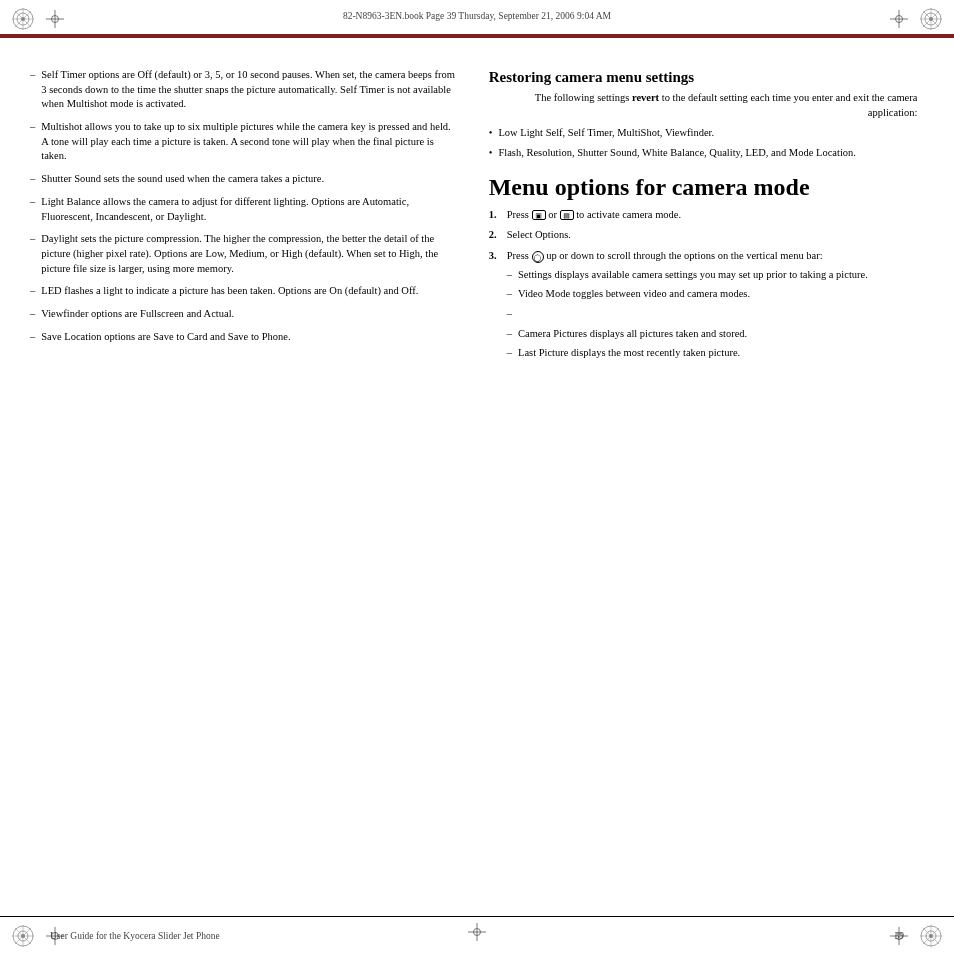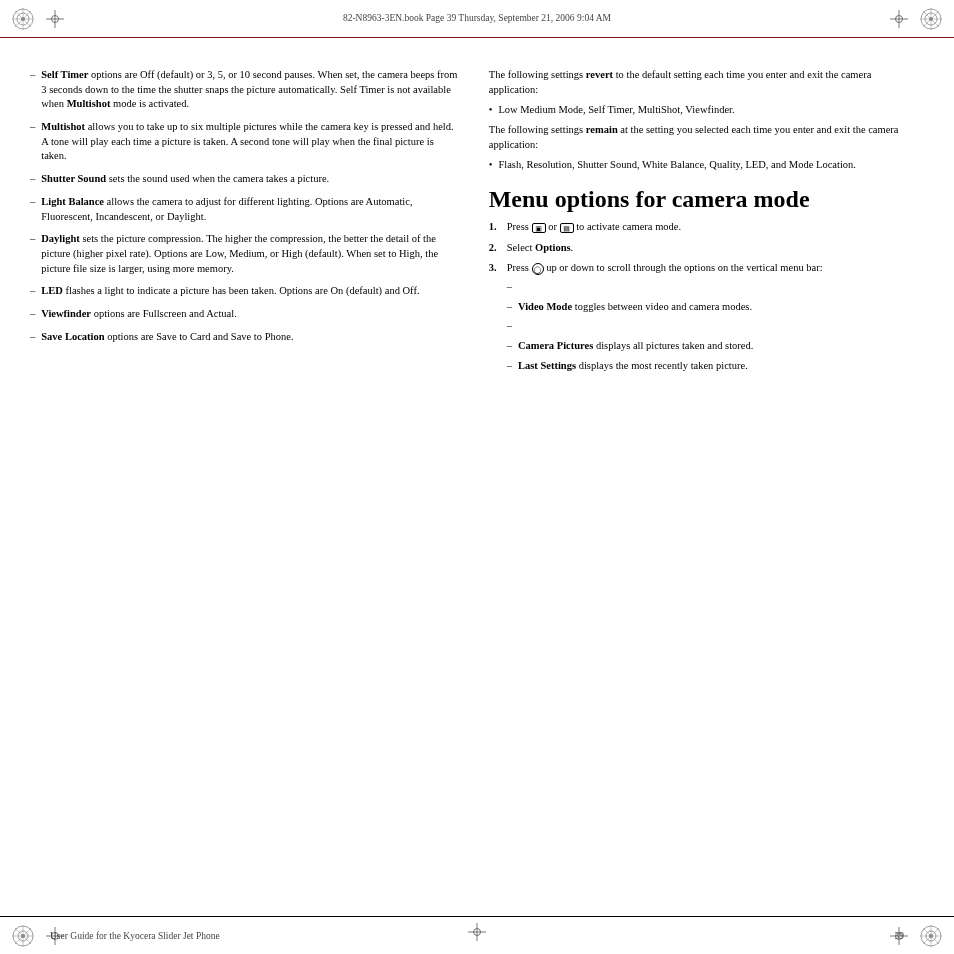--- a/index.html
+++ b/index.html
@@ -14,21 +14,21 @@
       position: relative;
     }
 
     
     .header-bar {
       position: absolute;
       top: 0;
       left: 0;
       right: 0;
       height: 38px;
-      border-bottom: 1px solid #7f1d1d;
+      border-bottom: 4px solid #7f1d1d;
       display: flex;
       align-items: center;
       padding: 0 12px;
       font-size: 9px;
       color: #444;
     }
 
     .header-left-ornament {
       width: 26px;
       height: 26px;
@@ -143,21 +143,21 @@
       flex-shrink: 0;
       margin-right: 6px;
       font-size: 10.5px;
     }
 
     .bullet-content {
       flex: 1;
     }
 
     .bullet-content b {
-      font-weight: bold;
+      font-weight: normal;
     }
 
     
     .section-heading-large {
       font-size: 24px;
       font-weight: bold;
       margin-bottom: 6px;
       line-height: 1.2;
     }
 
@@ -165,20 +165,21 @@
       font-size: 15px;
       font-weight: bold;
       margin-bottom: 5px;
       line-height: 1.2;
     }
 
     .section-para {
       font-size: 10.5px;
       line-height: 1.4;
       margin-bottom: 6px;
+      text-align: right;
     }
 
     .section-bullet {
       display: flex;
       margin-bottom: 5px;
       font-size: 10.5px;
       line-height: 1.4;
     }
 
     .section-bullet .dot {
@@ -204,21 +205,21 @@
       font-weight: bold;
       margin-right: 4px;
       min-width: 14px;
     }
 
     .num-content {
       flex: 1;
     }
 
     .num-content b {
-      font-weight: bold;
+      font-weight: normal;
       text-align: right;
     }
 
     
     .sub-bullet-list {
       list-style: none;
       padding: 0;
       margin: 4px 0 0 0;
     }
 
@@ -368,33 +369,31 @@
           <b>Save Location</b> options are Save to Card and Save to Phone.
         </span>
       </li>
 
     </ul>
   </div>
 
   <div class="right-column">
 
     <div>
+      <div class="section-heading-medium">Restoring camera menu settings</div>
 
       <p class="section-para">
         The following settings <b>revert</b> to the default setting each time you enter and exit the camera application:
       </p>
 
       <div class="section-bullet">
         <span class="dot">•</span>
-        <span>Low Medium Mode, Self Timer, MultiShot, Viewfinder.</span>
+        <span>Low Light Self, Self Timer, MultiShot, Viewfinder.</span>
       </div>
 
-      <p class="section-para">
-        The following settings <b>remain</b> at the setting you selected each time you enter and exit the camera application:
-      </p>
 
       <div class="section-bullet">
         <span class="dot">•</span>
         <span>Flash, Resolution, Shutter Sound, White Balance, Quality, LED, and Mode Location.</span>
       </div>
     </div>
 
     <div style="margin-top:12px;">
       <div class="section-heading-large">Menu options for camera mode</div>
 
@@ -422,20 +421,23 @@
           <span class="num">3.</span>
           <span class="num-content">
             Press
             <span class="scroll-icon" title="scroll button">◯</span>
             up or down to scroll through the options on the vertical menu bar:
 
             <ul class="sub-bullet-list">
 
               <li>
                 <span class="sub-dash">–</span>
+                <span>
+                  <b>Settings</b> displays available camera settings you may set up prior to taking a picture.
+                </span>
               </li>
 
               <li>
                 <span class="sub-dash">–</span>
                 <span>
                   <b>Video Mode</b> toggles between video and camera modes.
                 </span>
               </li>
 
               <li>
@@ -445,21 +447,21 @@
               <li>
                 <span class="sub-dash">–</span>
                 <span>
                   <b>Camera Pictures</b> displays all pictures taken and stored.
                 </span>
               </li>
 
               <li>
                 <span class="sub-dash">–</span>
                 <span>
-                  <b>Last Settings</b> displays the most recently taken picture.
+                  <b>Last Picture</b> displays the most recently taken picture.
                 </span>
               </li>
 
             </ul>
           </span>
         </li>
 
       </ol>
     </div>
 

